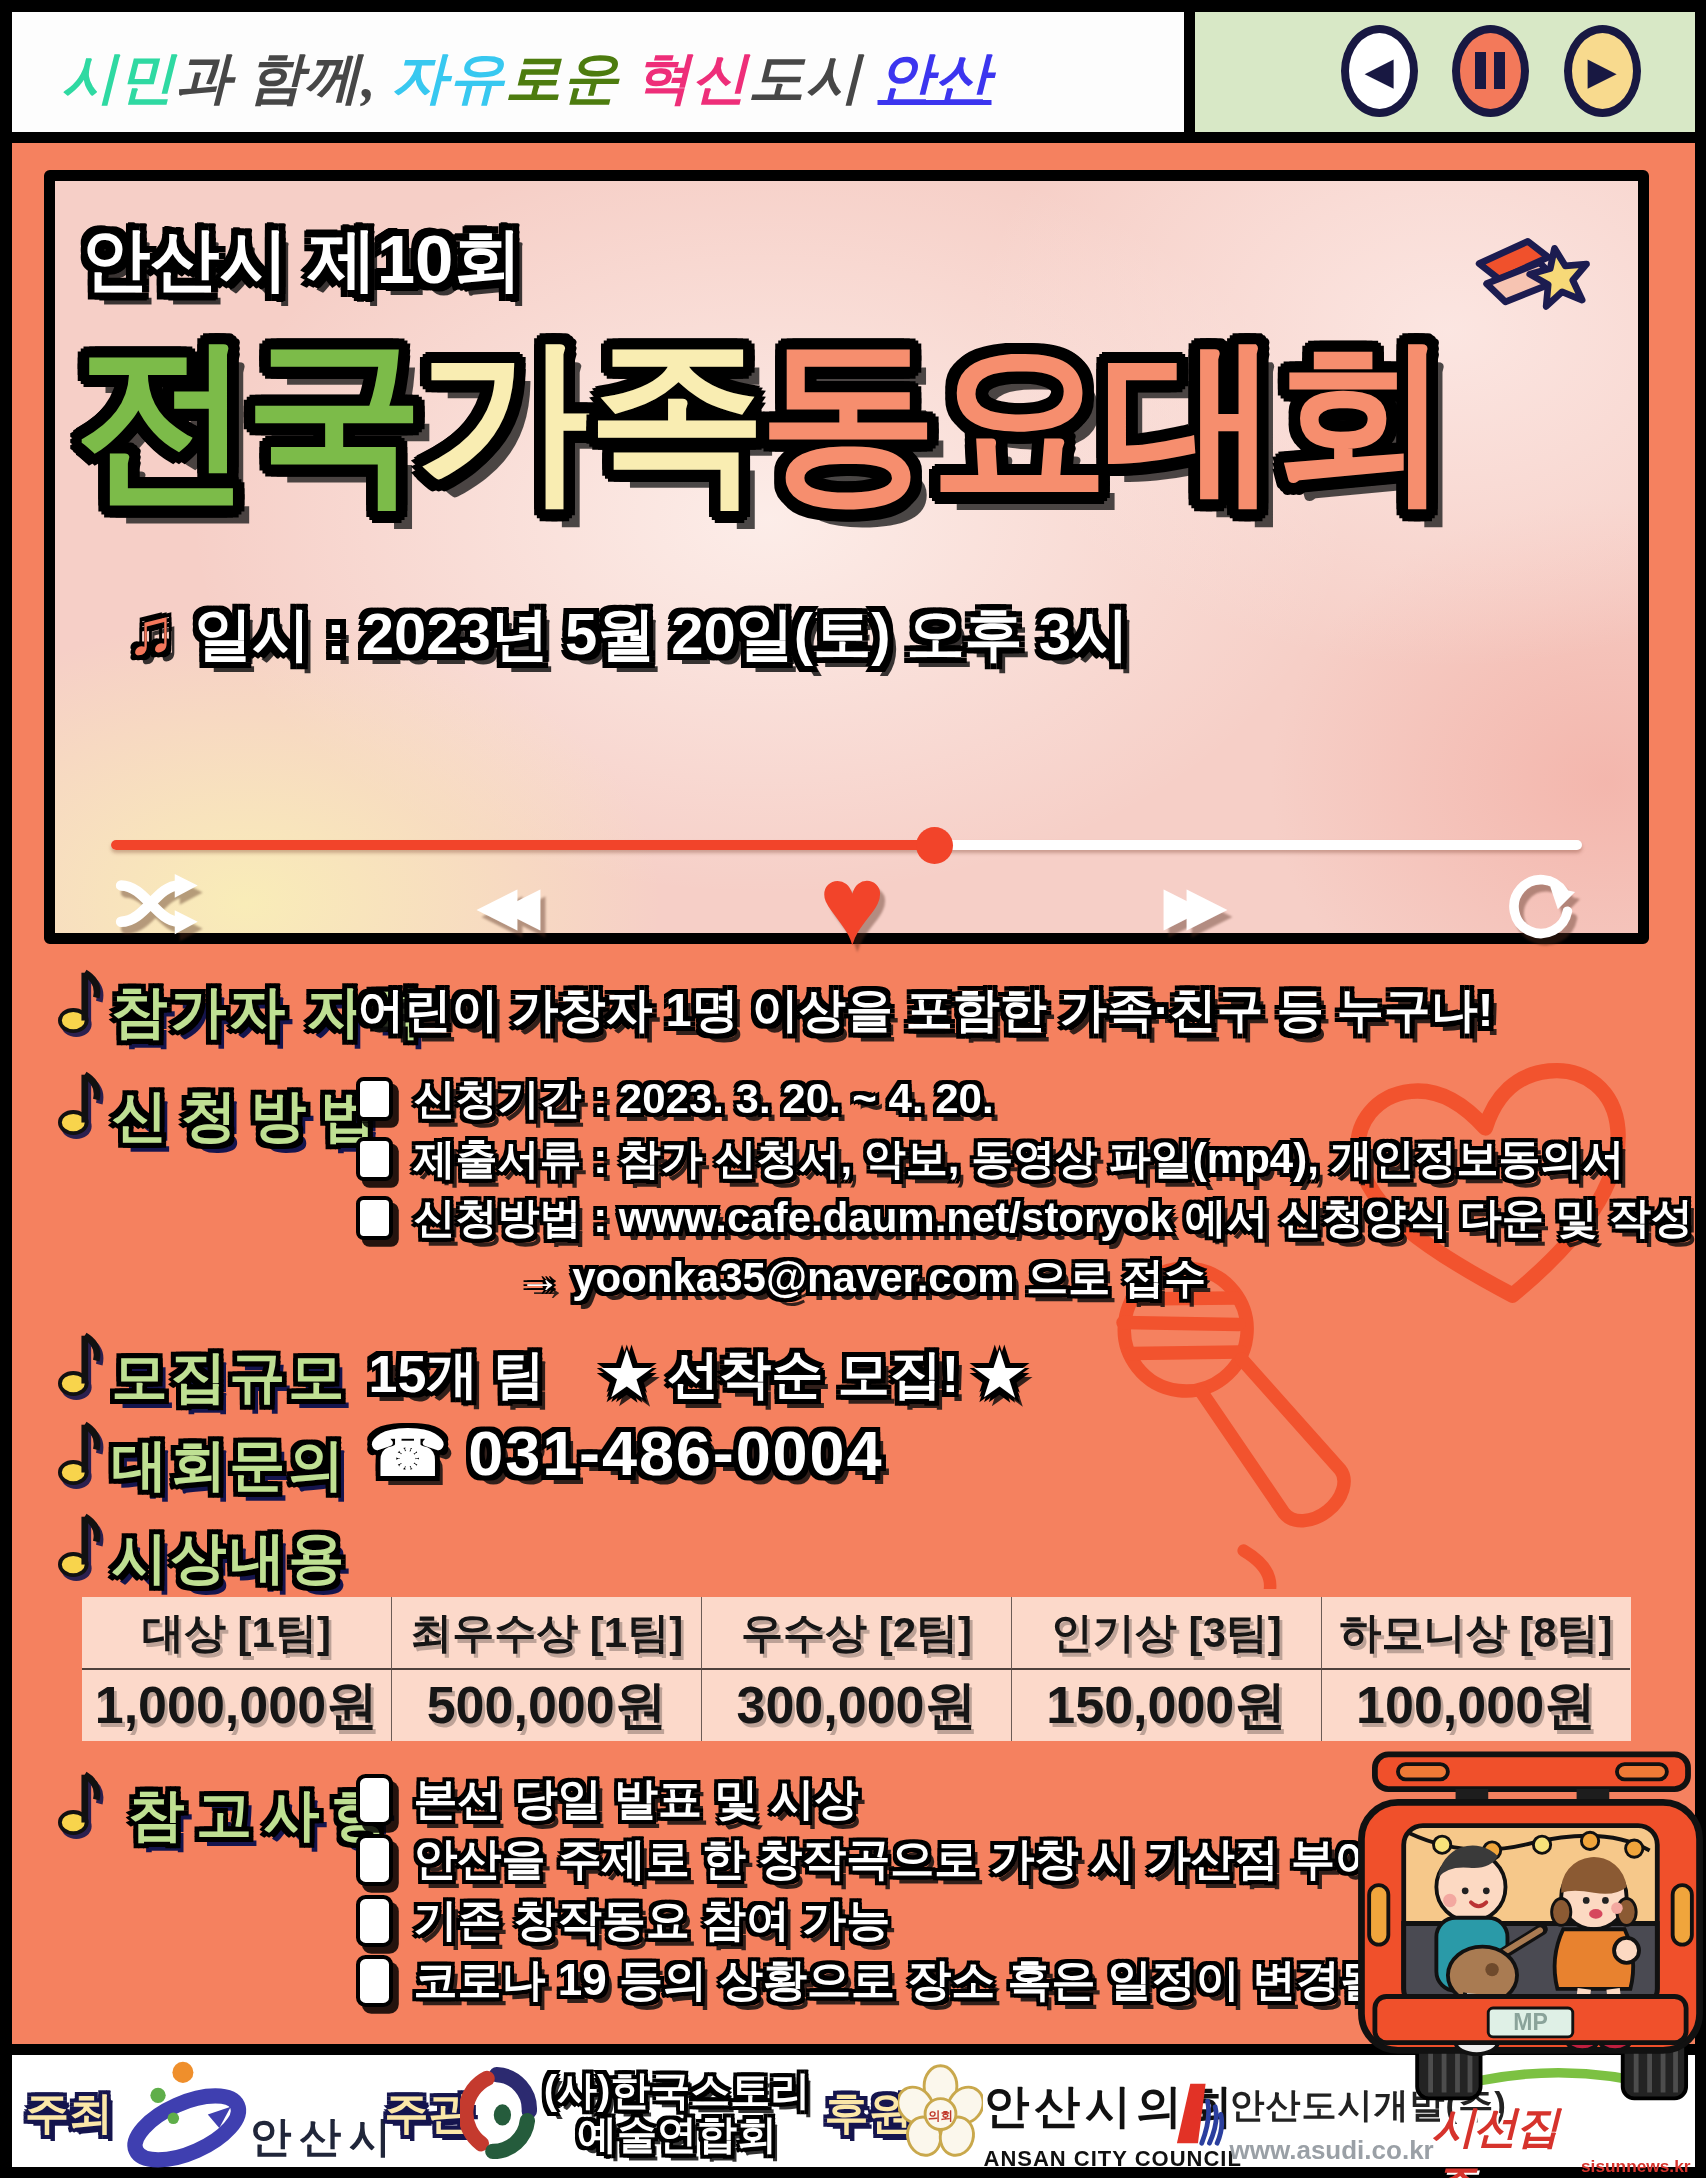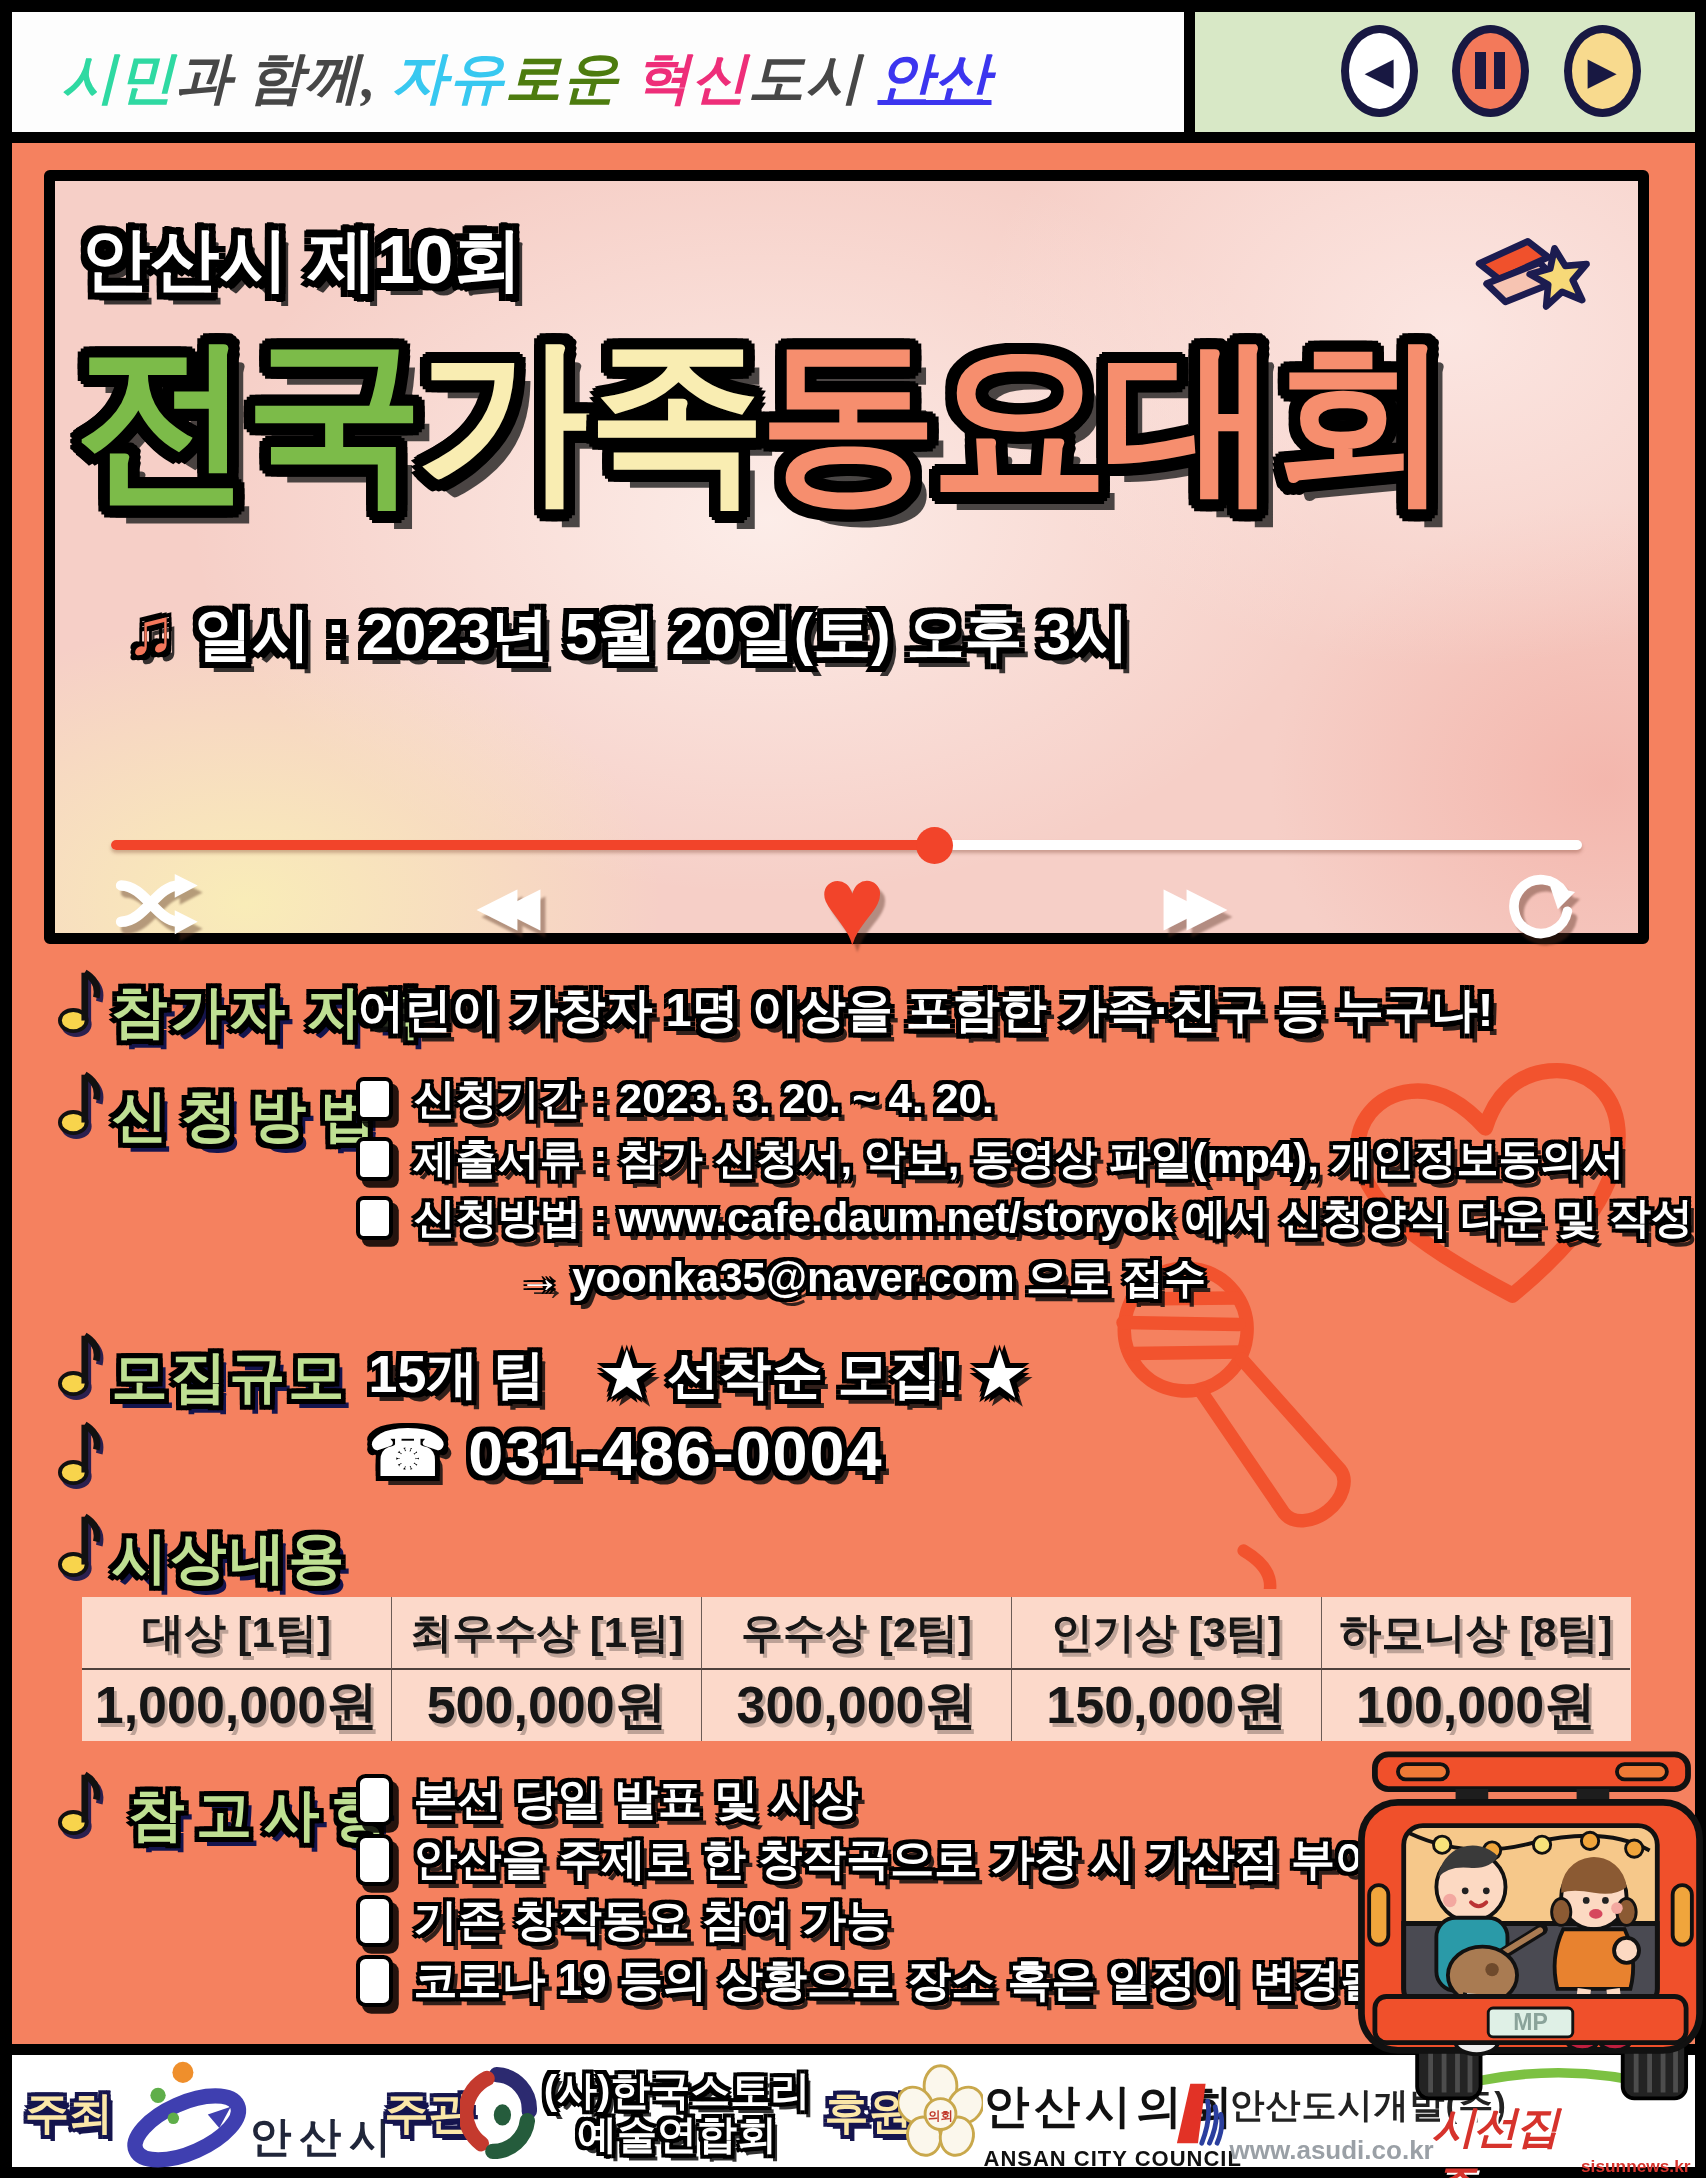--- a/index.html
+++ b/index.html
@@ -213,20 +213,21 @@
     <div class="sec-label" style="left:100px; top:1197px;">모집규모</div>
     <div class="sec-text" style="left:357px; top:1197px; font-size:52px;">
       <span>15개 팀</span><span style="display:inline-block; width:56px;"></span><span>★ 선착순 모집! ★</span>
     </div>
 
     <svg class="sec-note" style="left:46px; top:1274px;" width="44" height="69" viewBox="0 0 46 72">
       <ellipse cx="16" cy="58" rx="14" ry="11" fill="#f8d44c" stroke="#111" stroke-width="4"></ellipse>
       <path d="M28 58 V8" stroke="#111" stroke-width="7"></path>
       <path d="M28 8 C38 14 43 22 40 34" stroke="#111" stroke-width="7" fill="none"></path>
     </svg>
+    <div class="sec-label" style="left:100px; top:1285px;">대회문의</div>
     <div class="sec-text" style="left:357px; top:1274px; font-size:63px; letter-spacing:1.9px;">☎ 031-486-0004</div>
 
     <svg class="sec-note" style="left:46px; top:1366px;" width="44" height="69" viewBox="0 0 46 72">
       <ellipse cx="16" cy="58" rx="14" ry="11" fill="#f8d44c" stroke="#111" stroke-width="4"></ellipse>
       <path d="M28 58 V8" stroke="#111" stroke-width="7"></path>
       <path d="M28 8 C38 14 43 22 40 34" stroke="#111" stroke-width="7" fill="none"></path>
     </svg>
     <div class="sec-label" style="left:100px; top:1378px;">시상내용</div>
 
     <div class="prize-table">

